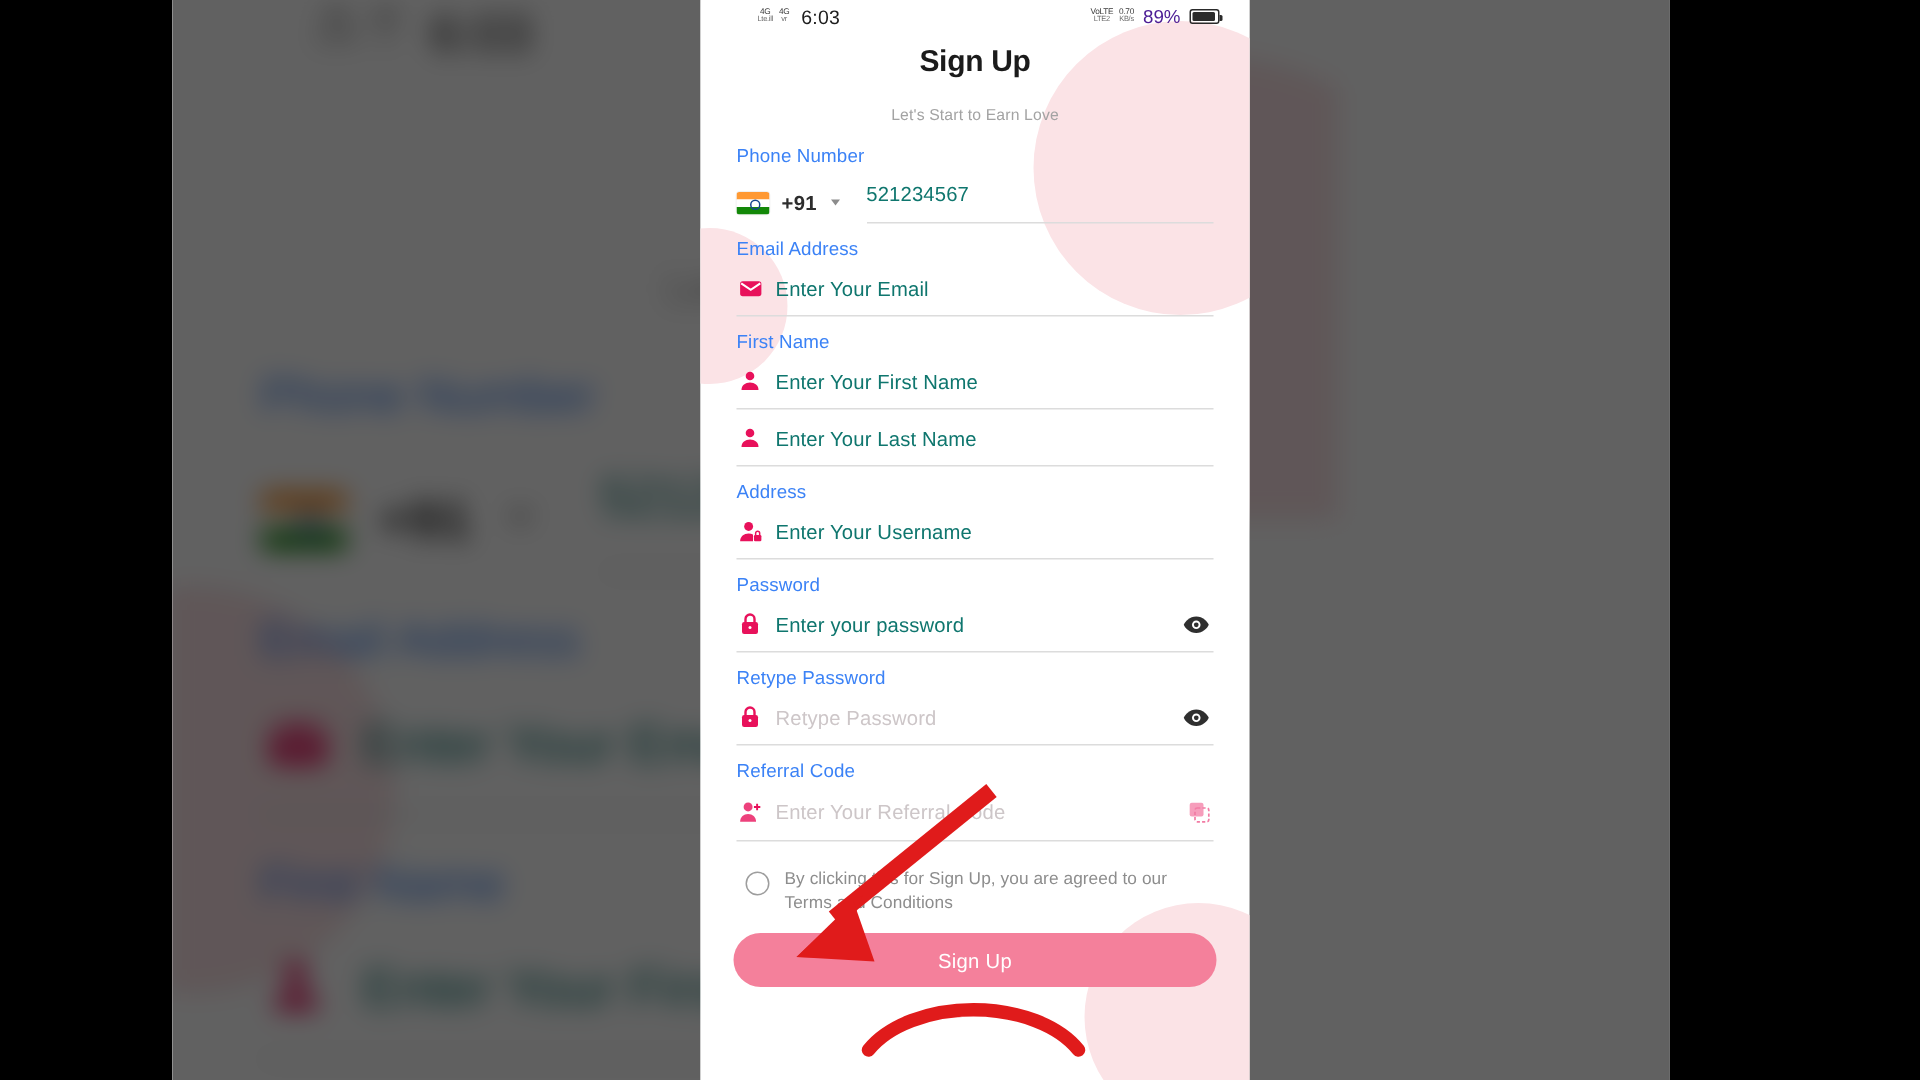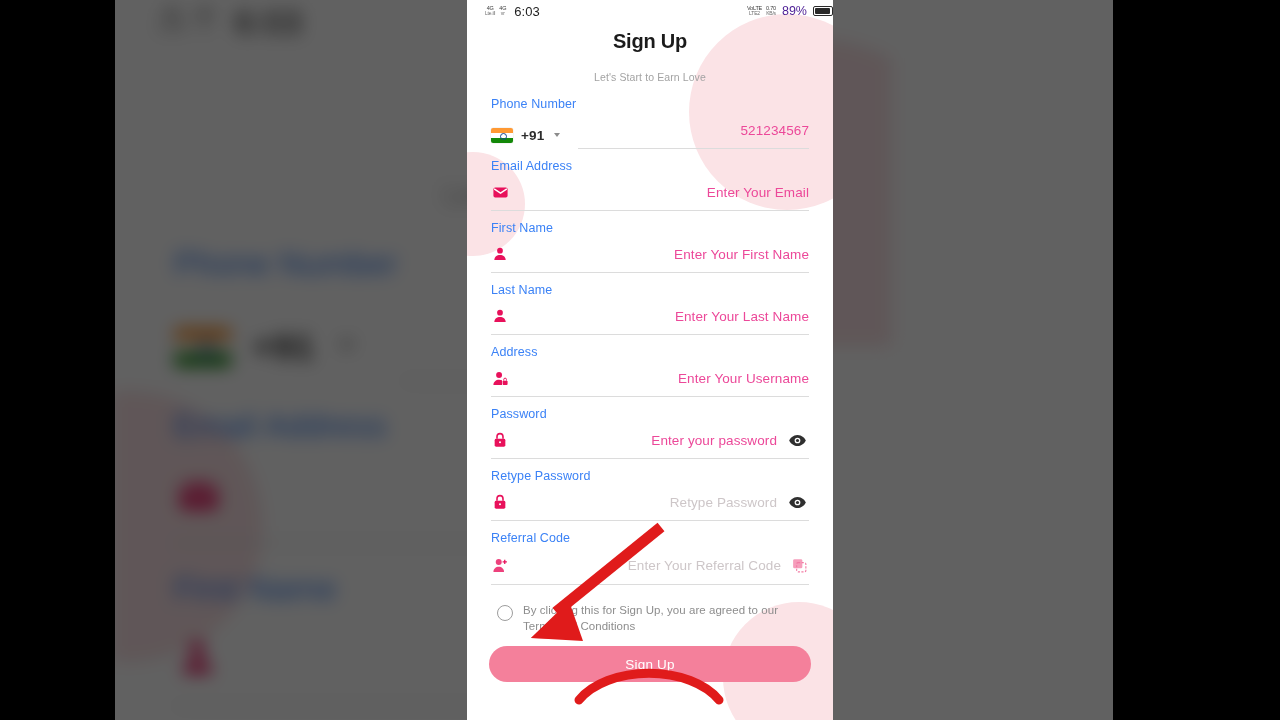--- a/index.html
+++ b/index.html
@@ -63,21 +63,21 @@
   .blob-tr { width: 196px; height: 196px; right: -52px; top: 14px; }
   .blob-l  { width: 104px; height: 104px; left: -46px;  top: 152px; }
   .blob-br { width: 152px; height: 152px; right: -42px; bottom: -34px; }
 
   .content { position: relative; z-index: 2; }
 
   
   .statusbar {
     height: 22px;
     display: flex; align-items: center;
-    padding: 0 0;
+    padding: 0 20px;
     font-size: 11.5px; color: #232323;
   }
   .sb-left, .sb-right { display: flex; align-items: center; gap: 4px; }
   .sb-left { margin-left: 18px; }
   .sb-right { margin-left: auto; }
   .net {
     display: flex; flex-direction: column;
     align-items: center; justify-content: center;
     line-height: 1;
   }
@@ -110,26 +110,25 @@
   .field-label {
     font-size: 12.5px; color: #3b82f6;
     letter-spacing: 0.1px; margin-bottom: 10px;
   }
   .field-row {
     display: flex; align-items: center;
     gap: 8px;
     border-bottom: 1px solid #dcdcdc;
     padding-bottom: 9px;
     min-height: 27px;
-    text-align: right;
   }
   .fi { flex: none; width: 18px; height: 18px; display: flex; align-items: center; justify-content: center; }
   .ph {
     flex: 1 1 auto;
-    font-size: 13.5px; color: #ec4899; letter-spacing: 0.1px;
+    font-size: 13.5px; color: #0f766e; letter-spacing: 0.1px;
     white-space: nowrap; overflow: hidden;
   }
   .ph.faded { color: #cdc6c8; }
   .eye { flex: none; width: 24px; height: 18px; display: flex; align-items: center; justify-content: center; cursor: pointer; }
   .scan { flex: none; width: 20px; height: 20px; display: flex; align-items: center; justify-content: center; opacity: .55; }
 
   
   .flag {
     width: 22px; height: 15px; border-radius: 2px; overflow: hidden;
     display: flex; flex-direction: column; flex: none;
@@ -347,21 +346,20 @@
               <svg width="16" height="16" viewBox="0 0 24 24">
                   <circle cx="12" cy="7" r="4.3" fill="#e8115b"></circle>
                   <path d="M3.5 21c0-4.7 3.8-7.5 8.5-7.5s8.5 2.8 8.5 7.5z" fill="#e8115b"></path>
                 </svg>
             </span>
             <span class="ph">Enter Your First Name</span>
           </div>
         </div>
 
         <div class="field">
-          <div class="field-label">Last Name</div>
           <div class="field-row">
             <span class="fi">
               <svg width="16" height="16" viewBox="0 0 24 24">
                   <circle cx="12" cy="7" r="4.3" fill="#e8115b"></circle>
                   <path d="M3.5 21c0-4.7 3.8-7.5 8.5-7.5s8.5 2.8 8.5 7.5z" fill="#e8115b"></path>
                 </svg>
             </span>
             <span class="ph">Enter Your Last Name</span>
           </div>
         </div>

